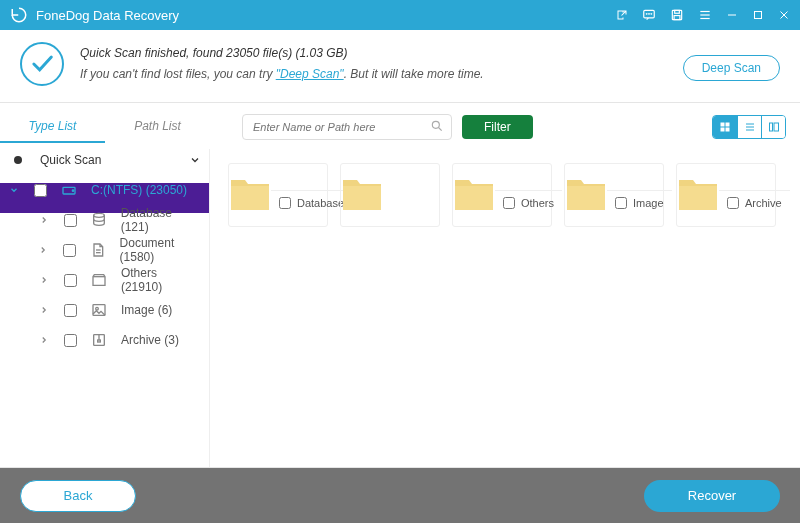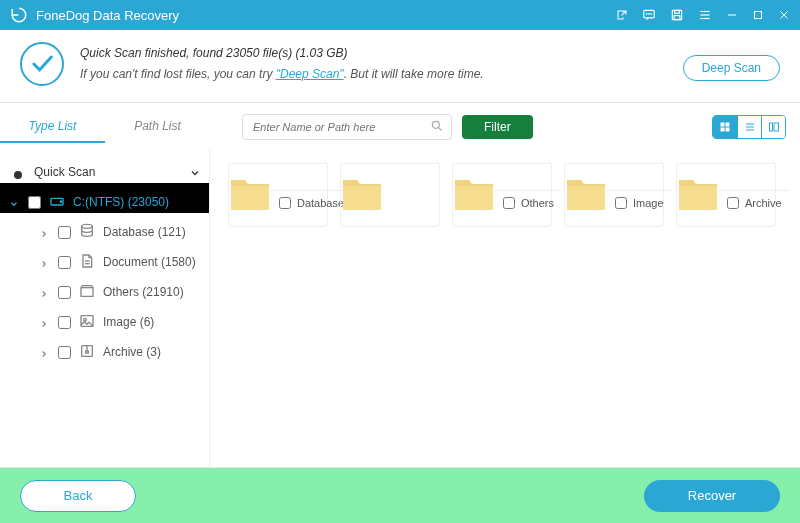--- a/index.html
+++ b/index.html
@@ -32,42 +32,42 @@
 .spacer { flex: 1; }
 .view-toggle { display: flex; border: 1px solid #2ba7d4; border-radius: 4px; overflow: hidden; }
 .view-toggle span { width: 24px; height: 22px; display: flex; align-items: center; justify-content: center; cursor: pointer; }
 .view-toggle span.active { background: #2ba7d4; color: #fff; }
 .view-toggle span:not(.active) { color: #2ba7d4; background: #fff; }
 .view-toggle span + span { border-left: 1px solid #2ba7d4; }
 
 
 .main { display: flex; height: 372px; }
 .sidebar { width: 210px; border-right: 1px solid #eee; padding-top: 4px; font-size: 12px; color: #555; }
-.tree-row { display: flex; align-items: flex-end; height: 30px; padding: 0 8px 4px 14px; cursor: pointer; gap: 8px; }
+.tree-row { display: flex; align-items: center; height: 30px; padding: 0 8px 16px 14px; cursor: pointer; gap: 14px; }
 .tree-row.root { font-weight: 500; color: #333; }
-.tree-row.drive { background: #000000; color: #2ba7d4; padding-left: 8px; }
+.tree-row.drive { background: #4c1d95; color: #2ba7d4; padding-left: 8px; }
 .tree-row.child { padding-left: 38px; }
 .tree-row .arrow { width: 12px; display: inline-flex; justify-content: center; color: #888; }
 .tree-row.drive .arrow { color: #2ba7d4; }
 .tree-row input[type=checkbox] { width: 13px; height: 13px; }
 .tree-row .ticon { display: inline-flex; width: 16px; color: #888; }
 .tree-row.drive .ticon { color: #2ba7d4; }
 .bullet { width: 8px; height: 8px; background: #333; border-radius: 50%; margin-right: 4px; }
 .root-chevron { margin-left: auto; }
 
 
 .content { flex: 1; padding: 14px 18px; }
 .grid { display: flex; gap: 12px; }
 .card { width: 100px; border: 1px solid #eee; border-radius: 3px; display: flex; flex-direction: row; align-items: center; padding: 14px 0 0 0; cursor: pointer; }
 .card .folder { width: 42px; height: 34px; margin-bottom: 14px; }
 .card .foot { width: 100%; border-top: 1px solid #eee; display: flex; align-items: center; padding: 6px 8px; gap: 6px; font-size: 11px; color: #555; }
 .card .foot input { width: 12px; height: 12px; }
 
 
-.footer { position: absolute; bottom: 0; left: 0; right: 0; height: 56px; border-top: 1px solid #e5e5e5; display: flex; align-items: center; padding: 0 20px; background: #86efac; }
+.footer { position: absolute; bottom: 0; left: 0; right: 0; height: 56px; border-top: 1px solid #e5e5e5; display: flex; align-items: center; padding: 0 20px; background: #737373; }
 .btn-back { border: 1px solid #2ba7d4; color: #2ba7d4; background: #fff; border-radius: 18px; width: 116px; height: 32px; font-size: 13px; cursor: pointer; }
 .btn-recover { background: #2ba7d4; color: #fff; border: none; border-radius: 18px; width: 136px; height: 32px; font-size: 13px; cursor: pointer; margin-left: auto; }
 
 svg { display: block; }
 </style>
 </head>
 <body>
 
 <div class="titlebar">
   <span class="logo">

